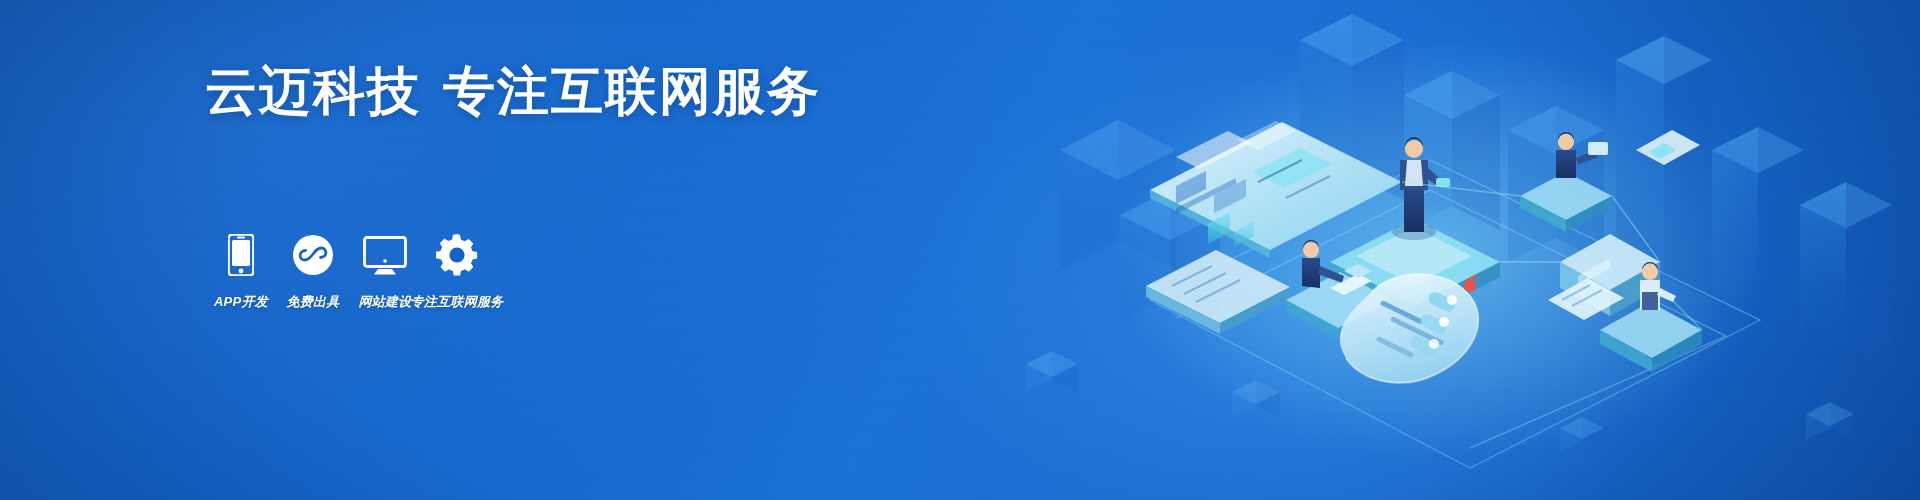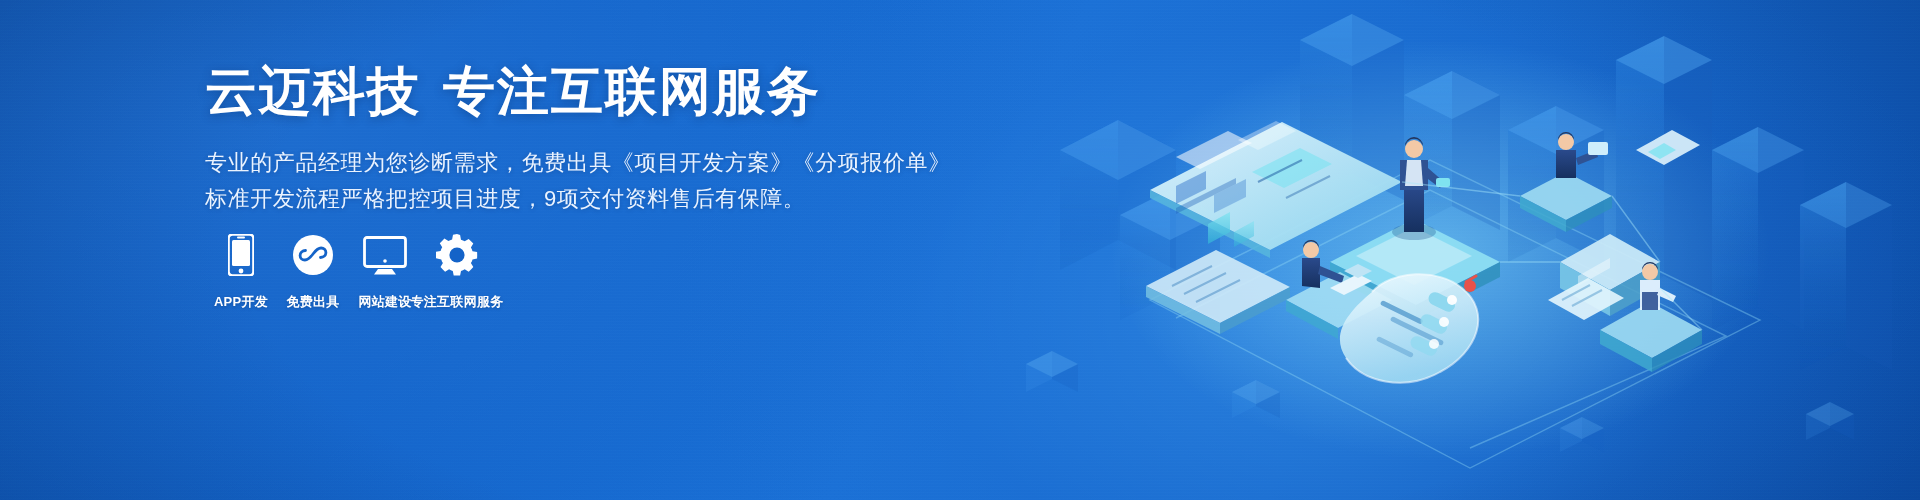--- a/index.html
+++ b/index.html
@@ -37,21 +37,21 @@
   }
   .headline .gap { display:inline-block; width:22px; }
   .subcopy { margin-top:26px; }
   .subline {
     font-size:22px; line-height:36px; color:#eaf3ff;
     letter-spacing:0.6px; white-space:nowrap;
     text-shadow:0 1px 4px rgba(3,40,95,0.30);
   }
 
   
-  .services { position:absolute; left:205px; top:232px; display:flex; gap:0; z-index:40; }
+  .services { position:absolute; left:205px; top:232px; display:flex; gap:0; z-index:40;font-style:italic; }
   .svc { width:72px; display:flex; flex-direction:column; align-items:center; cursor:pointer; }
   .svc .glyph { height:44px; display:flex; align-items:flex-end; justify-content:center; }
   .svc svg { display:block; }
   .svc .cap {
     margin-top:17px; font-size:13px; font-weight:bold; color:#ffffff;
     letter-spacing:0.3px; white-space:nowrap;
     text-shadow:0 1px 3px rgba(3,40,95,0.35);
   }
 
   
@@ -305,24 +305,20 @@
         <path d="M402 182 L520 196"></path>
       </g>
     </svg>
   </div>
 
   <div class="vignette"></div>
 
   <div class="copy">
     <h1 class="headline"><span>云迈科技</span><span class="gap"></span><span>专注互联网服务</span></h1>
 
-    <div class="subcopy">
-      <div class="subline">专业的产品经理为您诊断需求，免费出具《项目开发方案》《分项报价单》</div>
-      <div class="subline">标准开发流程严格把控项目进度，9项交付资料售后有保障。</div>
-    </div>
   </div>
 
   <div class="services">
 
     <div class="svc">
       <span class="glyph">
         <svg width="26" height="42" viewBox="0 0 26 42" fill="#ffffff" aria-hidden="true">
           <rect x="0.5" y="0.5" width="25" height="41" rx="4" fill="none" stroke="#ffffff" stroke-width="2.6"></rect>
           <rect x="4" y="6" width="18" height="26" rx="1.5" fill="#ffffff"></rect>
           <rect x="9" y="2.4" width="8" height="2" rx="1" fill="#ffffff"></rect>

